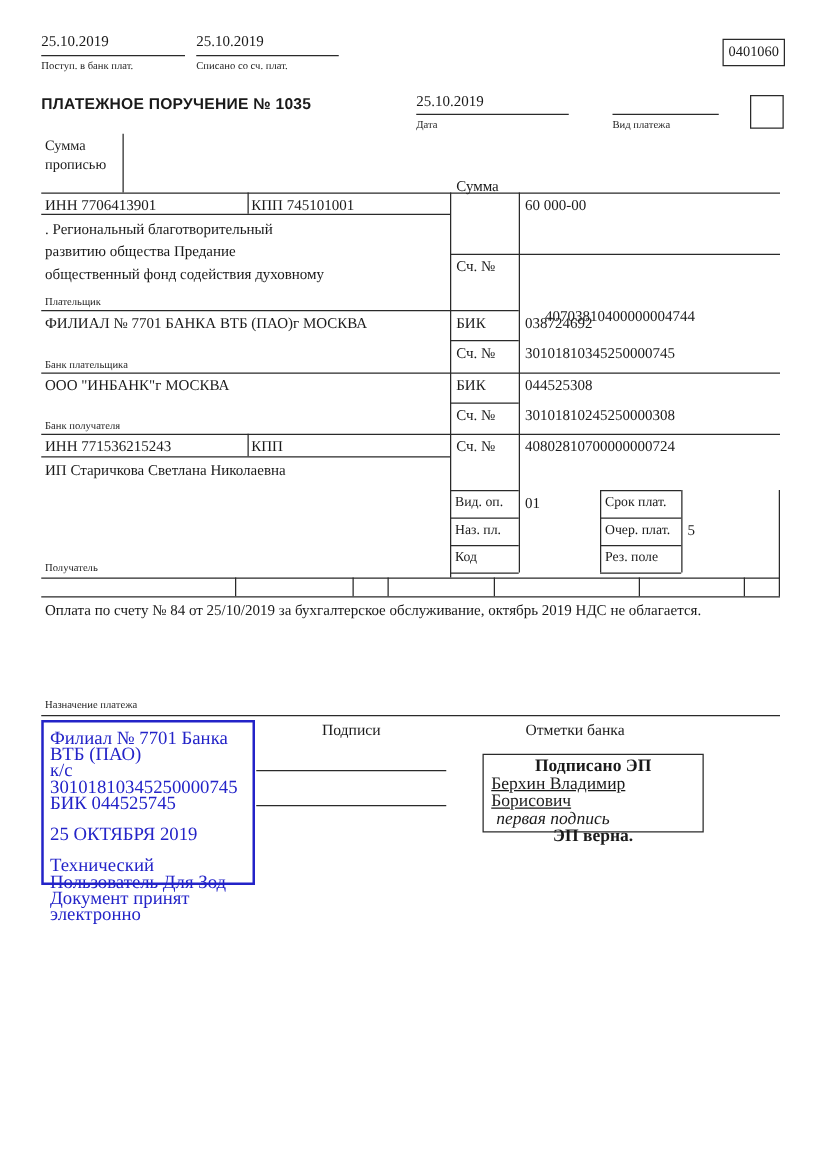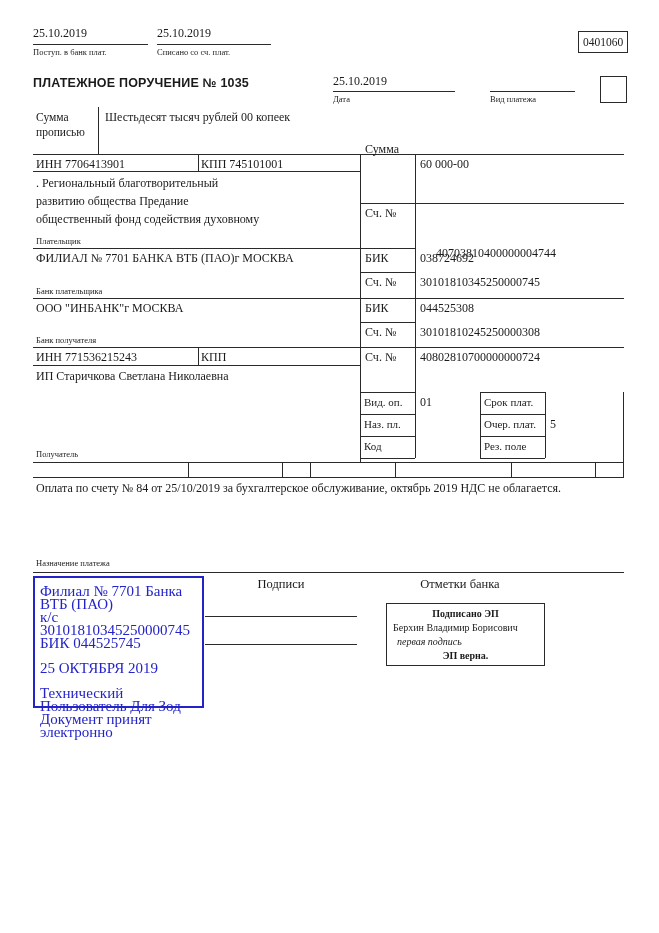--- a/index.html
+++ b/index.html
@@ -38,28 +38,28 @@
     font-size:12px;line-height:18px;
   }
   .stamp{
     position:absolute;left:33px;top:576px;width:171px;height:132px;
     border:2px solid #2323c8;box-sizing:border-box;
     color:#2323c8;font-size:15px;line-height:13px;
     padding:7px 5px;
   }
   .stamp .gap{margin-top:12px;}
   .esign{
-    position:absolute;left:386px;top:603px;width:159px;height:63px;
+    position:absolute;left:386px;top:603px;width:177px;height:63px;
     border:1px solid #2a2a2a;box-sizing:border-box;
-    font-size:10px;line-height:14px;padding-top:3px;
+    font-size:14px;line-height:14px;padding-top:3px;
   }
   .esign .c{text-align:center;}
   .esign .b{font-weight:bold;}
   .esign .i{font-style:italic;padding-left:10px;}
-  .esign .n{padding-left:6px;}
+  .esign .n{padding-left:6px;text-decoration:underline;}
   .sig-header{position:absolute;top:577px;font-size:12.5px;text-align:center;}
 </style>
 </head>
 <body>
 
 <div class="page">
 
   <div class="t" style="left:33px;top:26px;">25.10.2019</div>
   <div class="hl" style="left:33px;top:44px;width:115px;"></div>
   <div class="t-sm" style="left:33px;top:47px;">Поступ. в банк плат.</div>
@@ -73,21 +73,20 @@
   <div class="title" style="left:33px;top:76px;">ПЛАТЕЖНОЕ ПОРУЧЕНИЕ № 1035</div>
   <div class="t" style="left:333px;top:74px;">25.10.2019</div>
   <div class="hl" style="left:333px;top:91px;width:122px;"></div>
   <div class="t-sm" style="left:333px;top:94px;">Дата</div>
   <div class="hl" style="left:490px;top:91px;width:85px;"></div>
   <div class="t-sm" style="left:490px;top:94px;">Вид платежа</div>
   <div class="checkbox"></div>
 
   <div class="vl" style="left:98px;top:107px;height:47px;"></div>
   <div class="amount-words-label">Сумма прописью</div>
-  <div class="t" style="left:105px;top:110px;">Шестьдесят тысяч рублей 00 копеек</div>
 
   <div class="hl" style="left:33px;top:154px;width:591px;"></div>
   <div class="vl" style="left:198px;top:154px;height:17px;"></div>
   <div class="hl" style="left:33px;top:171px;width:327px;"></div>
   <div class="vl" style="left:360px;top:154px;height:308px;"></div>
   <div class="vl" style="left:415px;top:154px;height:304px;"></div>
   <div class="hl" style="left:360px;top:203px;width:264px;"></div>
   <div class="hl" style="left:33px;top:248px;width:382px;"></div>
   <div class="hl" style="left:360px;top:272px;width:55px;"></div>
   <div class="hl" style="left:33px;top:298px;width:591px;"></div>

